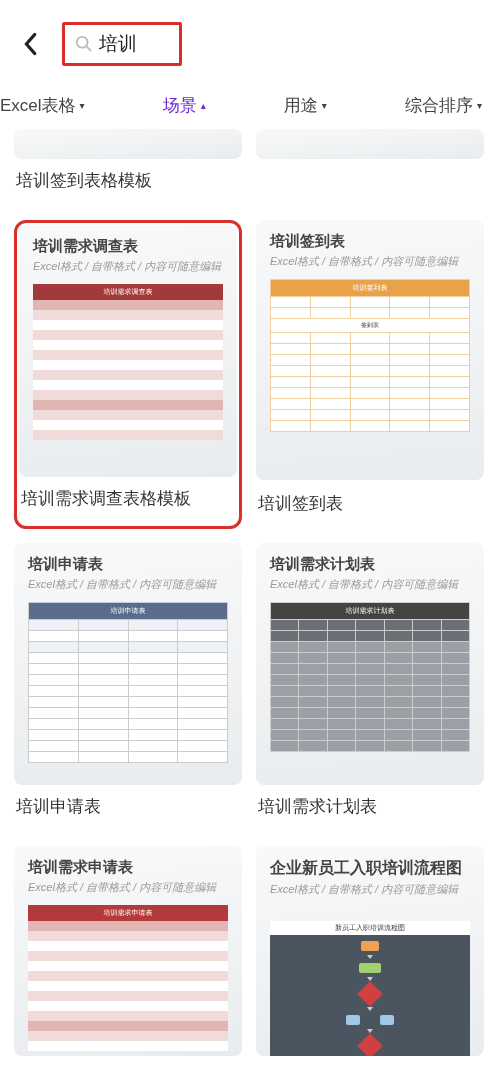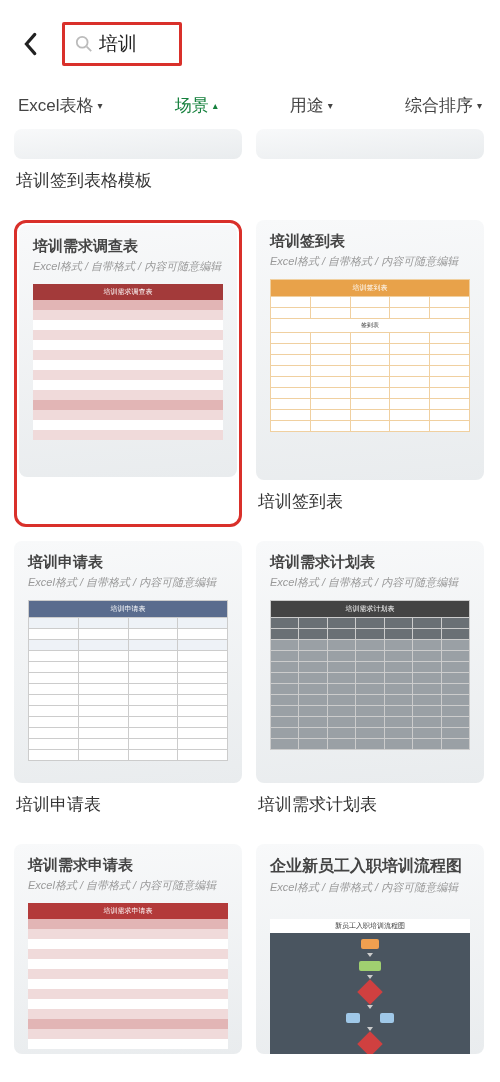--- a/index.html
+++ b/index.html
@@ -4,23 +4,23 @@
   <style>
     * { margin:0; padding:0; box-sizing:border-box; }
     body { width:500px; height:1082px; font-family:-apple-system,"PingFang SC","Microsoft YaHei",sans-serif; background:#fff; overflow:hidden; color:#333; }
 
     .header { display:flex; align-items:center; padding:22px 16px 14px 16px; gap:18px; }
     .back-btn { width:28px; height:28px; display:flex; align-items:center; justify-content:center; cursor:pointer; }
     .search-wrap { flex:1; border:3px solid #d9302a; border-radius:2px; display:flex; align-items:center; padding:4px 10px; height:44px; max-width:120px; gap:6px; }
     .search-icon { color:#aaa; }
     .search-text { font-size:19px; color:#222; }
 
-    .filter-bar { display:flex; justify-content:space-between; padding:14px 18px 6px 18px; font-size:17px; color:#444; }
+    .filter-bar { display:flex; justify-content:space-between; padding:14px 18px 6px 0; font-size:17px; color:#444; }
     .filter-item { display:flex; align-items:center; gap:4px; cursor:pointer; }
-    .filter-item.active { color:#15803d; }
+    .filter-item.active { color:#6d28d9; }
     .drop-ic { font-size:10px; }
 
     .grid { display:flex; flex-wrap:wrap; gap:14px; padding:6px 14px 0 14px; }
     .card { width:228px; display:flex; flex-direction:column;justify-content:space-between; }
     .thumb { width:100%; border-radius:8px; background:linear-gradient(175deg,#f8f9fa 0%,#e9ecee 100%); overflow:hidden; position:relative; }
     .thumb.h30 { height:30px; }
     .thumb.tall { height:260px; padding:12px 14px; }
     .thumb.med { height:242px; padding:12px 14px; }
     .thumb.cut { height:210px; padding:12px 14px; }
     .card-title { font-size:17px; color:#333; margin:10px 0 14px 2px; font-weight:500; }
@@ -191,20 +191,21 @@
               </tr>
           <tr class="rA">
                 <td>&nbsp;</td>
                 <td>&nbsp;</td>
                 <td>&nbsp;</td>
               </tr>
         </tbody>
           </table>
       </div>
     </div>
+    <div class="card-title">培训需求调查表格模板</div>
   </div>
 
   <div class="card">
     <div class="thumb tall">
       <div class="doc-title">培训签到表</div>
       <div class="doc-sub">Excel格式 / 自带格式 / 内容可随意编辑</div>
       <div class="doc-body">
         <table class="orgtable">
           <tbody>
               <tr>

